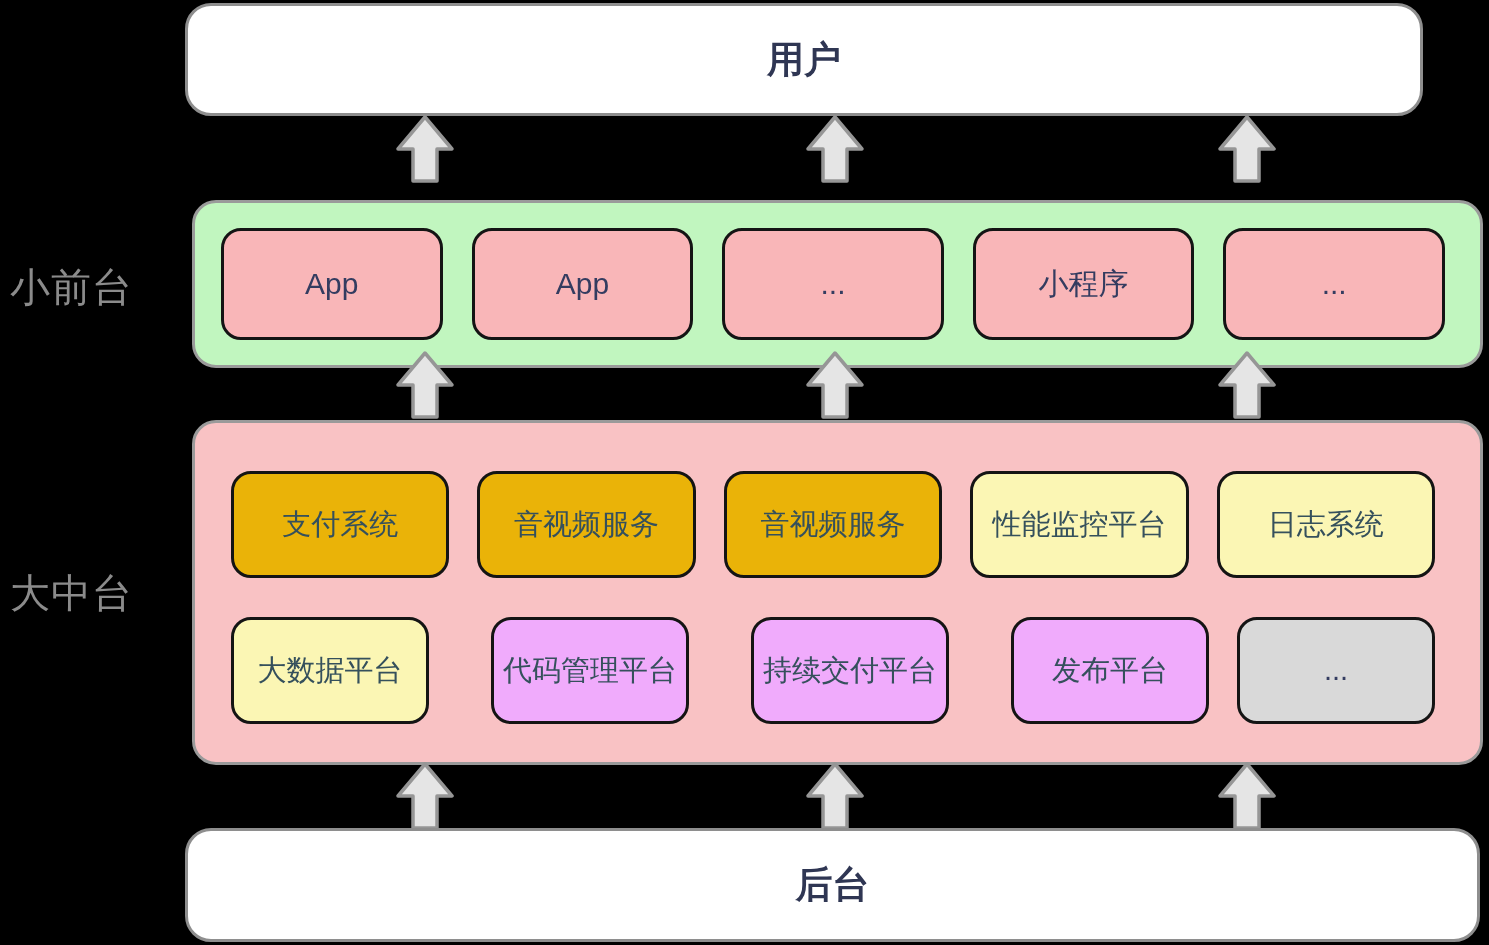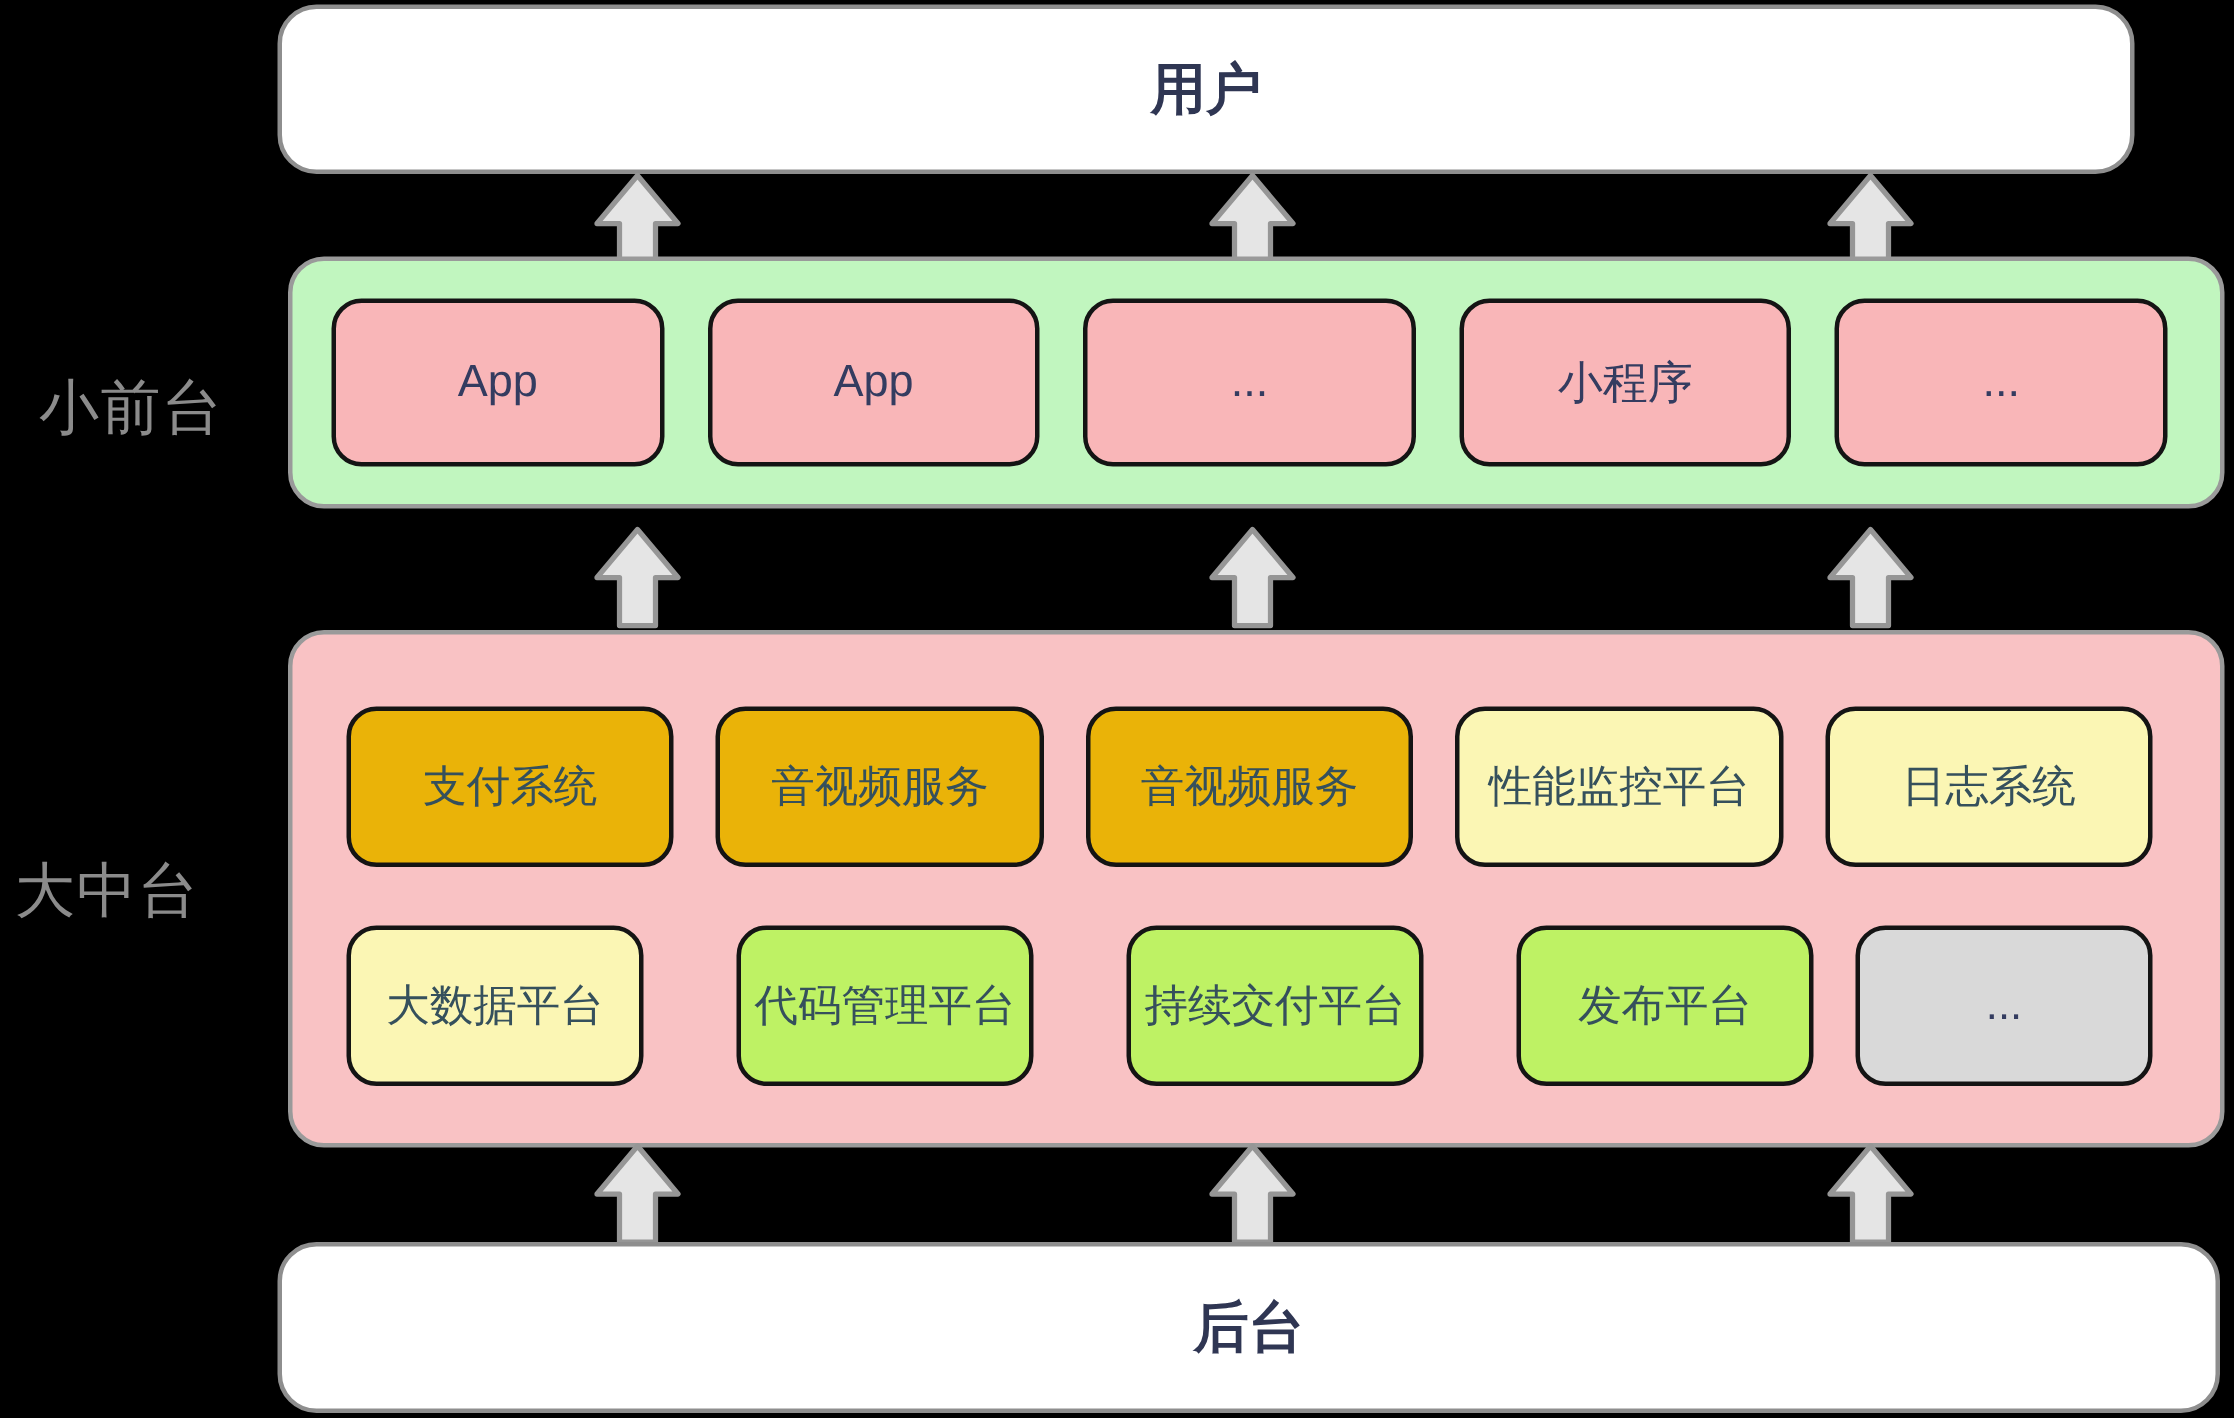--- a/index.html
+++ b/index.html
@@ -15,21 +15,21 @@
     border:3px solid #8e8e8e;border-radius:26px;
     display:flex;align-items:center;justify-content:center;
     font-size:37px;font-weight:bold;color:#2f3653;
   }
   #user-box{left:185px;top:3px;width:1238px;height:113px;}
   #backend-box{left:185px;top:828px;width:1295px;height:114px;}
 
   
   #frontend{
     position:absolute;box-sizing:border-box;
-    left:192px;top:171px;width:1291px;height:168px;
+    left:192px;top:200px;width:1291px;height:168px;
     background:#c1f6bf;border:3px solid #9a9a9a;border-radius:24px;
     display:flex;align-items:center;gap:29px;padding:0 35px 0 26px;
   }
   .fe-item{
     flex:1;height:112px;box-sizing:border-box;
     background:#f9b6b8;border:3px solid #141414;border-radius:20px;
     display:flex;align-items:center;justify-content:center;
     font-size:30px;color:#343c60;
   }
 
@@ -43,29 +43,29 @@
   }
   .mw-row{display:flex;gap:28px;flex:1;}
   .mw-item{
     flex:1;box-sizing:border-box;
     border:3px solid #141414;border-radius:20px;
     display:flex;align-items:center;justify-content:center;
     font-size:29px;font-weight:500;color:#35505c;
   }
   .c-green{background:#eab308;}
   .c-yellow{background:#fbf6b4;text-align:center;}
-  .c-cyan{background:#bef264;margin-left:34px;}
+  .c-cyan{background:#f0abfc;margin-left:34px;}
   .c-gray{background:#d9d9d9;color:#343c60;}
 
   
   .side-label{
     position:absolute;left:10px;font-size:40px;color:#8b8b8b;
     letter-spacing:1px;
   }
-  #label-frontend{top:244px;margin-left:16px;}
+  #label-frontend{top:260px;}
   #label-middleware{top:566px;}
 
   
   .arrow{position:absolute;width:60px;height:70px;}
   .ar1{top:114px;}
   .ar2{top:350px;}
   .ar3{top:761px;}
   .ac1{left:395px;}
   .ac2{left:805px;}
   .ac3{left:1217px;}

